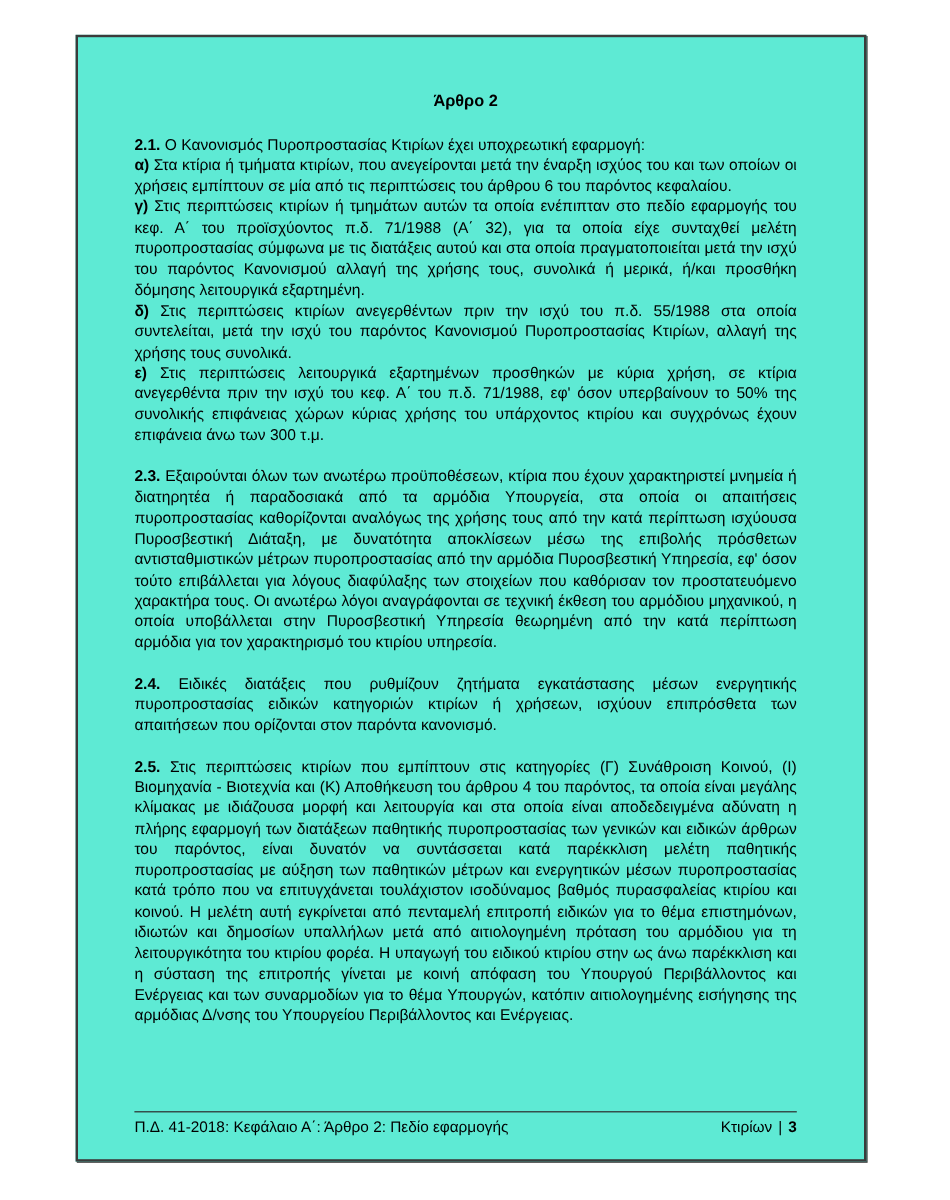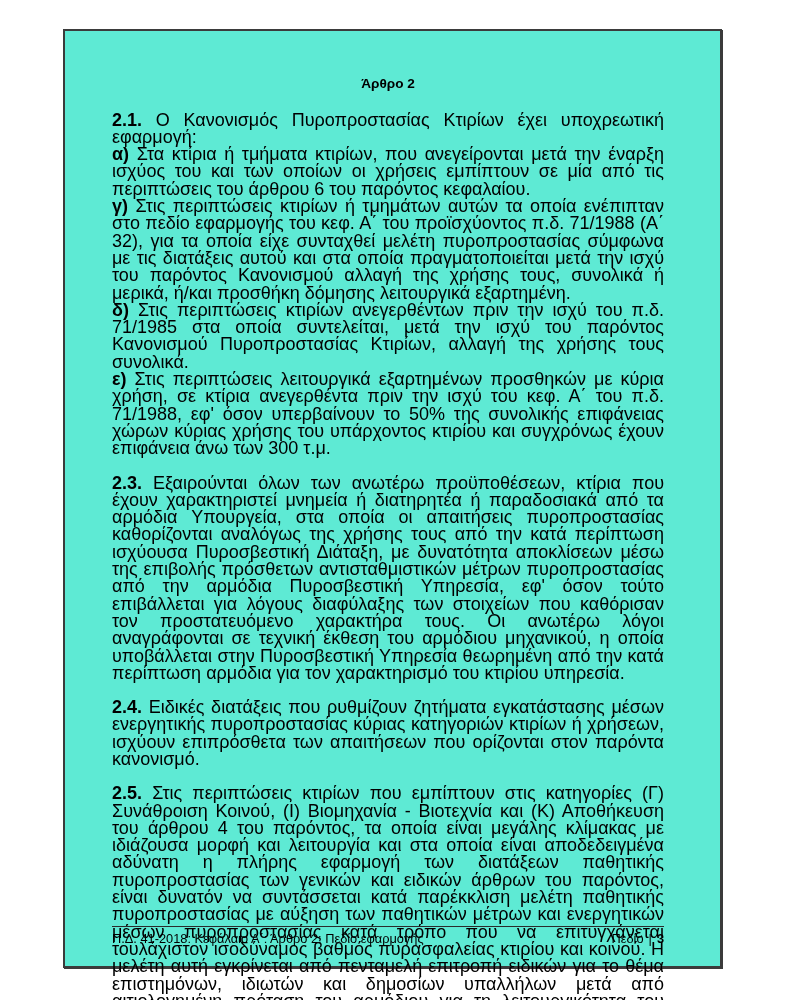--- a/index.html
+++ b/index.html
@@ -34,21 +34,21 @@
     font-weight: bold;
     font-size: 13.6px;
     line-height: 15.6px;
     margin-bottom: 20px;
   }
   .block {
     margin: 0 0 17px 0;
   }
   .para {
     margin: 0;
-    font-size: 18px;
+    font-size: 13px;
     line-height: 17.3px;
     text-align: justify;
   }
   .para .lead {
     font-weight: bold;
   }
   .footer {
     position: absolute;
     left: 47px;
     right: 56px;
@@ -80,38 +80,38 @@
   <div class="content">
 
     <div class="doc-title">
       <div>Άρθρο 2</div>
     </div>
 
     <div class="block">
       <p class="para"><b class="lead">2.1.</b> <span>Ο Κανονισμός Πυροπροστασίας Κτιρίων έχει υποχρεωτική εφαρμογή:</span></p>
       <p class="para"><b class="lead">α)</b> <span>Στα κτίρια ή τμήματα κτιρίων, που ανεγείρονται μετά την έναρξη ισχύος του και των οποίων οι χρήσεις εμπίπτουν σε μία από τις περιπτώσεις του άρθρου 6 του παρόντος κεφαλαίου.</span></p>
       <p class="para"><b class="lead">γ)</b> <span>Στις περιπτώσεις κτιρίων ή τμημάτων αυτών τα οποία ενέπιπταν στο πεδίο εφαρμογής του κεφ. Α΄ του προϊσχύοντος π.δ. 71/1988 (Α΄ 32), για τα οποία είχε συνταχθεί μελέτη πυροπροστασίας σύμφωνα με τις διατάξεις αυτού και στα οποία πραγματοποιείται μετά την ισχύ του παρόντος Κανονισμού αλλαγή της χρήσης τους, συνολικά ή μερικά, ή/και προσθήκη δόμησης λειτουργικά εξαρτημένη.</span></p>
-      <p class="para"><b class="lead">δ)</b> <span>Στις περιπτώσεις κτιρίων ανεγερθέντων πριν την ισχύ του π.δ. 71/1985 στα οποία συντελείται, μετά την ισχύ του παρόντος Κανονισμού Πυροπροστασίας Κτιρίων, αλλαγή της χρήσης τους συνολικά.</span></p>
+      <p class="para"><b class="lead">δ)</b> <span>Στις περιπτώσεις κτιρίων ανεγερθέντων πριν την ισχύ του π.δ. 55/1988 στα οποία συντελείται, μετά την ισχύ του παρόντος Κανονισμού Πυροπροστασίας Κτιρίων, αλλαγή της χρήσης τους συνολικά.</span></p>
       <p class="para"><b class="lead">ε)</b> <span>Στις περιπτώσεις λειτουργικά εξαρτημένων προσθηκών με κύρια χρήση, σε κτίρια ανεγερθέντα πριν την ισχύ του κεφ. Α΄ του π.δ. 71/1988, εφ' όσον υπερβαίνουν το 50% της συνολικής επιφάνειας χώρων κύριας χρήσης του υπάρχοντος κτιρίου και συγχρόνως έχουν επιφάνεια άνω των 300 τ.μ.</span></p>
     </div>
 
 
     <div class="block">
       <p class="para"><b class="lead">2.3.</b> <span>Εξαιρούνται όλων των ανωτέρω προϋποθέσεων, κτίρια που έχουν χαρακτηριστεί μνημεία ή διατηρητέα ή παραδοσιακά από τα αρμόδια Υπουργεία, στα οποία οι απαιτήσεις πυροπροστασίας καθορίζονται αναλόγως της χρήσης τους από την κατά περίπτωση ισχύουσα Πυροσβεστική Διάταξη, με δυνατότητα αποκλίσεων μέσω της επιβολής πρόσθετων αντισταθμιστικών μέτρων πυροπροστασίας από την αρμόδια Πυροσβεστική Υπηρεσία, εφ' όσον τούτο επιβάλλεται για λόγους διαφύλαξης των στοιχείων που καθόρισαν τον προστατευόμενο χαρακτήρα τους. Οι ανωτέρω λόγοι αναγράφονται σε τεχνική έκθεση του αρμόδιου μηχανικού, η οποία υποβάλλεται στην Πυροσβεστική Υπηρεσία θεωρημένη από την κατά περίπτωση αρμόδια για τον χαρακτηρισμό του κτιρίου υπηρεσία.</span></p>
     </div>
 
     <div class="block">
-      <p class="para"><b class="lead">2.4.</b> <span>Ειδικές διατάξεις που ρυθμίζουν ζητήματα εγκατάστασης μέσων ενεργητικής πυροπροστασίας κύριας κατηγοριών κτιρίων ή χρήσεων, ισχύουν επιπρόσθετα των απαιτήσεων που ορίζονται στον παρόντα κανονισμό.</span></p>
+      <p class="para"><b class="lead">2.4.</b> <span>Ειδικές διατάξεις που ρυθμίζουν ζητήματα εγκατάστασης μέσων ενεργητικής πυροπροστασίας ειδικών κατηγοριών κτιρίων ή χρήσεων, ισχύουν επιπρόσθετα των απαιτήσεων που ορίζονται στον παρόντα κανονισμό.</span></p>
     </div>
 
     <div class="block">
       <p class="para"><b class="lead">2.5.</b> <span>Στις περιπτώσεις κτιρίων που εμπίπτουν στις κατηγορίες (Γ) Συνάθροιση Κοινού, (Ι) Βιομηχανία - Βιοτεχνία και (Κ) Αποθήκευση του άρθρου 4 του παρόντος, τα οποία είναι μεγάλης κλίμακας με ιδιάζουσα μορφή και λειτουργία και στα οποία είναι αποδεδειγμένα αδύνατη η πλήρης εφαρμογή των διατάξεων παθητικής πυροπροστασίας των γενικών και ειδικών άρθρων του παρόντος, είναι δυνατόν να συντάσσεται κατά παρέκκλιση μελέτη παθητικής πυροπροστασίας με αύξηση των παθητικών μέτρων και ενεργητικών μέσων πυροπροστασίας κατά τρόπο που να επιτυγχάνεται τουλάχιστον ισοδύναμος βαθμός πυρασφαλείας κτιρίου και κοινού. Η μελέτη αυτή εγκρίνεται από πενταμελή επιτροπή ειδικών για το θέμα επιστημόνων, ιδιωτών και δημοσίων υπαλλήλων μετά από αιτιολογημένη πρόταση του αρμόδιου για τη λειτουργικότητα του κτιρίου φορέα. Η υπαγωγή του ειδικού κτιρίου στην ως άνω παρέκκλιση και η σύσταση της επιτροπής γίνεται με κοινή απόφαση του Υπουργού Περιβάλλοντος και Ενέργειας και των συναρμοδίων για το θέμα Υπουργών, κατόπιν αιτιολογημένης εισήγησης της αρμόδιας Δ/νσης του Υπουργείου Περιβάλλοντος και Ενέργειας.</span></p>
     </div>
 
   </div>
 
   <div class="footer">
     <span class="f-left">Π.Δ. 41-2018: Κεφάλαιο Α΄: Άρθρο 2: Πεδίο εφαρμογής</span>
     <span class="f-right">
-      <span>Πεδίο</span><span class="bar">|</span><b>3</b>
+      <span>Κτιρίων</span><span class="bar">|</span><b>3</b>
     </span>
   </div>
 </div>
 
 </body></html>

